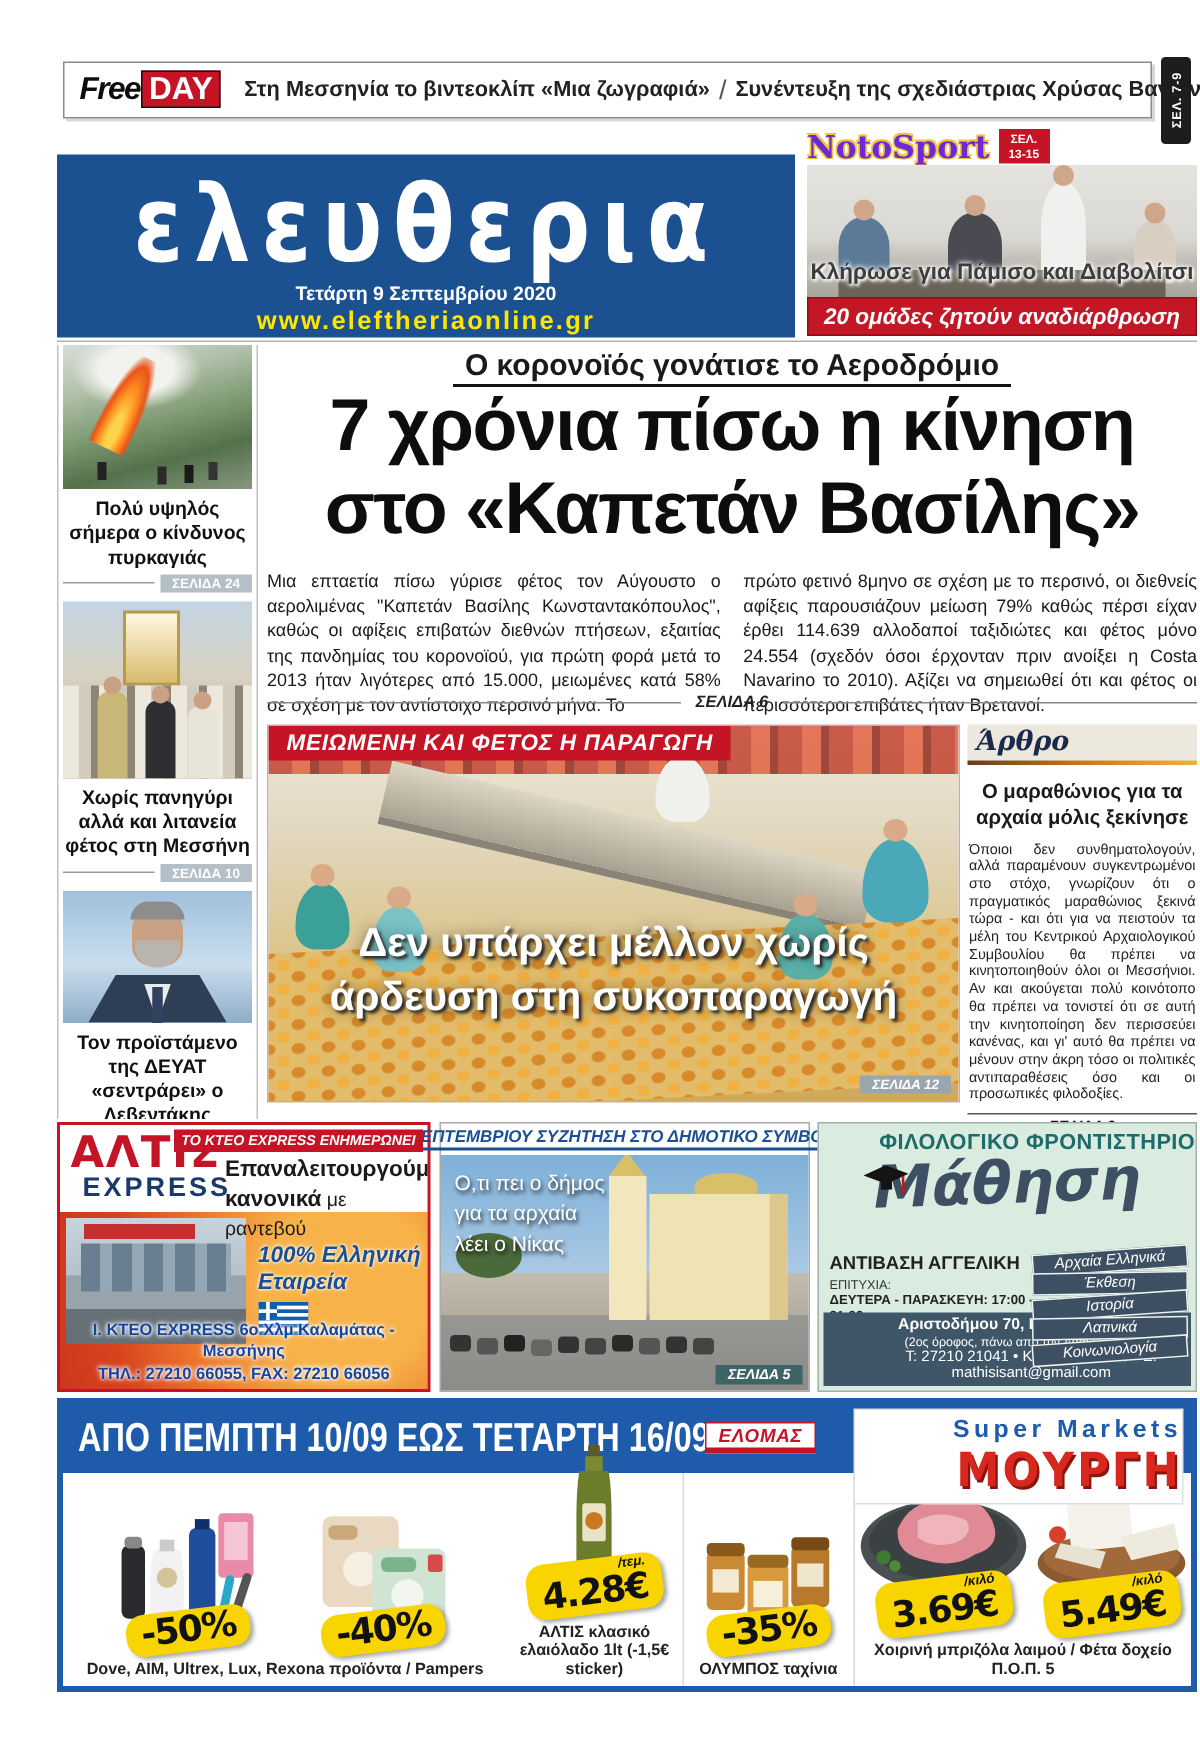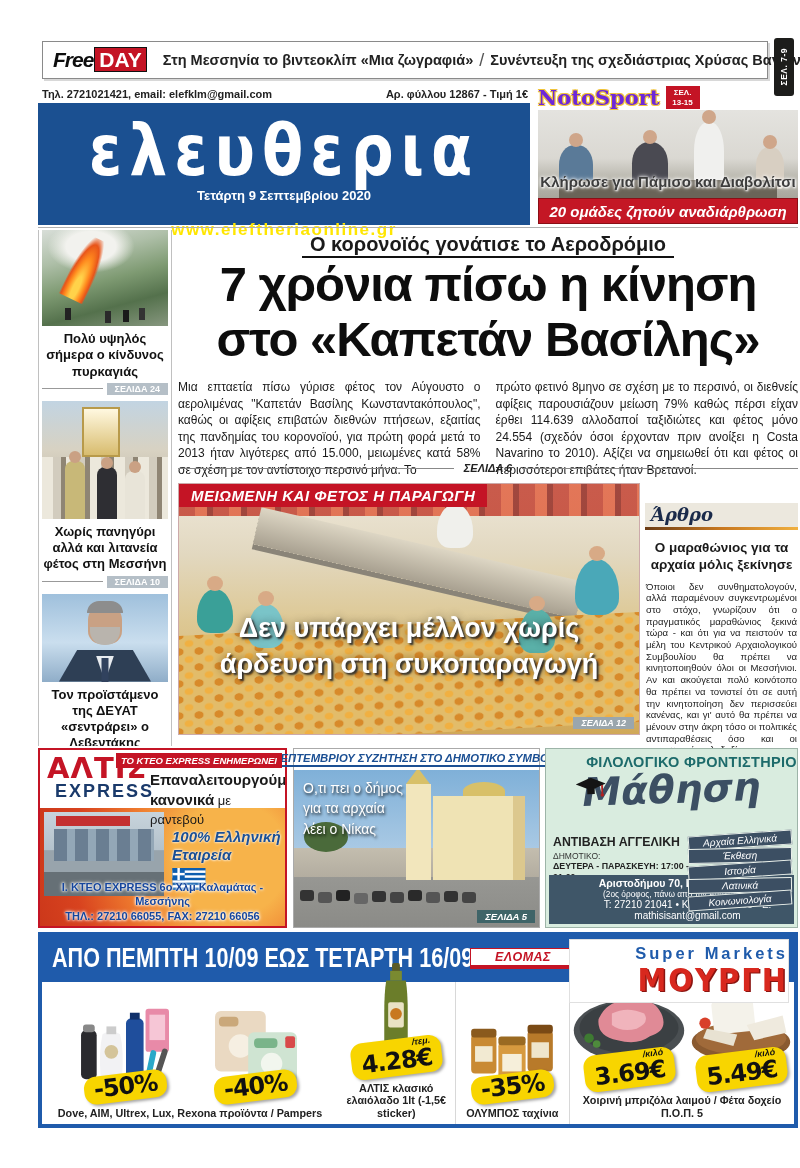--- a/index.html
+++ b/index.html
@@ -25,21 +25,21 @@
   .inforow{position:absolute;left:42px;top:88px;width:486px;display:flex;justify-content:space-between;
            font-size:11px;font-weight:bold;color:#222;}
 
   
   .masthead{position:absolute;left:38px;top:103px;width:492px;height:122px;background:#1b5091;
             text-align:center;color:#fff;}
   .mast-title{font-family:"DejaVu Sans",sans-serif;font-weight:bold;font-size:60px;letter-spacing:7px;
               line-height:72px;height:72px;margin-top:5px;transform:scaleY(1.18);transform-origin:center top;
               white-space:nowrap;}
   .mast-date{font-size:13px;font-weight:bold;margin-top:8px;}
-  .mast-url{font-size:17px;font-weight:bold;color:#ffe600;letter-spacing:1.5px;margin-top:17px;}
+  .mast-url{font-size:17px;font-weight:bold;color:#ffe600;letter-spacing:1.5px;margin-top:1px;}
 
   
   .noto{position:absolute;left:538px;top:85px;width:260px;height:139px;}
   .noto-head{height:25px;display:flex;align-items:center;gap:6px;}
   .noto-logo{font-family:"DejaVu Serif",serif;font-weight:bold;font-size:21px;color:#6d28d9;
              text-shadow:1px 1px 0 #f0c43c,-1px -1px 0 #f0c43c,1px -1px 0 #f0c43c,-1px 1px 0 #f0c43c;}
   .noto-badge{background:#c41425;color:#fff;font-size:8px;font-weight:bold;line-height:1.15;
               padding:2px 3px;text-align:center;width:28px;}
   .noto-photo{position:relative;height:88px;overflow:hidden;
               background:linear-gradient(180deg,#e4e3df 0%,#dad8d2 55%,#bdbbb2 75%,#a8a69c 100%);}
@@ -122,21 +122,21 @@
                   width:16px;height:15px;border-radius:50%;background:#d8aa86;}
   .figs-banner{position:absolute;top:0;left:0;background:#c41425;color:#fff;font-weight:bold;font-style:italic;
                font-size:15px;letter-spacing:.5px;padding:3px 12px;z-index:4;}
   .figs-cap{position:absolute;left:0;right:0;top:126px;text-align:center;color:#fff;font-size:27px;
             font-weight:bold;line-height:1.35;z-index:4;
             text-shadow:2px 2px 2px rgba(40,40,40,.95),0 0 9px rgba(0,0,0,.45);}
   .figs-page{position:absolute;right:5px;bottom:5px;background:#9aa6ad;color:#fff;font-size:9px;
              font-weight:bold;font-style:italic;padding:1px 8px;z-index:4;}
 
   
-  .arthro{position:absolute;left:645px;top:483px;width:153px;margin-top:20px;}
+  .arthro{position:absolute;left:645px;top:483px;width:153px;}
   .arthro-headwrap{background:#ece8de;padding:1px 6px 2px;}
   .arthro-label{font-family:"DejaVu Serif",serif;font-style:italic;font-weight:bold;font-size:18px;color:#1a2a4a;}
   .arthro-rule{height:3px;background:linear-gradient(90deg,#6a3c16,#c87820,#f0b040);}
   .arthro-title{font-size:13.5px;font-weight:bold;text-align:center;line-height:1.28;margin:9px 4px 7px;}
   .arthro-body{font-size:9.6px;line-height:1.22;text-align:justify;color:#222;padding:0 1px;}
   .arthro-page{border-top:1px solid #555;margin-top:6px;padding-top:3px;text-align:center;
                font-size:10px;font-weight:bold;font-style:italic;}
 
   
   .kteo{position:absolute;left:38px;top:748px;width:249px;height:180px;border:2px solid #c41425;
@@ -212,21 +212,21 @@
   .math-bar .bar2{font-size:8.3px;}
   .math-bar .bar3{font-size:10px;font-weight:normal;padding-left:32px;}
 
   
   .market{position:absolute;left:38px;top:932px;width:760px;height:196px;border:4px solid #1f5bab;
           box-sizing:border-box;background:#fff;}
   .m-head{position:relative;height:46px;background:#1f5bab;}
   .m-period{position:absolute;left:10px;top:7px;color:#fff;font-size:27px;font-weight:bold;white-space:nowrap;
             transform:scaleX(.8);transform-origin:left center;letter-spacing:0;}
   .m-elomas{position:absolute;left:428px;top:12px;background:#fff;border:1.5px solid #c41425;color:#c41425;
-            font-size:12.5px;font-weight:bold;font-style:italic;padding:1px 24px;letter-spacing:.5px;
+            font-size:12.5px;font-weight:bold;font-style:italic;padding:1px 8px;letter-spacing:.5px;
             border-bottom-width:4px;}
   .m-brand{position:absolute;right:6px;top:4px;width:218px;height:62px;background:#fff;text-align:right;
            box-shadow:0 0 0 1px #e0e0e0;z-index:3;}
   .m-b1{color:#1f5bab;font-size:16.5px;font-weight:bold;letter-spacing:3px;margin-top:4px;}
   .m-b2{color:#d8281e;font-size:29px;font-weight:bold;letter-spacing:2px;font-family:"DejaVu Sans",sans-serif;
         transform:scaleY(1.08);text-shadow:1.5px 1.5px 0 #8a1410;}
   .m-body{position:absolute;left:0;top:46px;right:0;bottom:0;display:flex;}
   .m-group{position:relative;display:flex;flex-direction:column;justify-content:flex-end;
            padding-bottom:5px;box-sizing:border-box;}
   .g1{width:300px;} .g2{width:118px;} .g3{width:116px;border-left:1px solid #d8d8d8;}
@@ -252,24 +252,20 @@
     <div class="topstrip-text">
       <span>Στη Μεσσηνία το βιντεοκλίπ «Μια ζωγραφιά»</span>
       <span class="sep">/</span>
       <span>Συνέντευξη της σχεδιάστριας Χρύσας Βαγιάνη</span>
     </div>
   </div>
   <div class="pagetab">
     <span>ΣΕΛ. 7-9</span>
   </div>
 
-  <div class="inforow">
-    <span>Τηλ. 2721021421, email: elefklm@gmail.com</span>
-    <span>Αρ. φύλλου 12867   -   Τιμή 1€</span>
-  </div>
 
   <div class="masthead">
     <div class="mast-title">ελευθερια</div>
     <div class="mast-date">Τετάρτη 9 Σεπτεμβρίου 2020</div>
     <div class="mast-url">www.eleftheriaonline.gr</div>
   </div>
 
   <div class="noto">
     <div class="noto-head">
       <span class="noto-logo">NotoSport</span>
@@ -429,21 +425,21 @@
           <polygon points="12,0 24,5 12,10 0,5" fill="#141414"></polygon>
           <rect x="9" y="8" width="6" height="5" fill="#141414"></rect>
           <line x1="21" y1="6" x2="21" y2="13" stroke="#b02020" stroke-width="1.4"></line>
           <circle cx="21" cy="14" r="1.4" fill="#b02020"></circle>
         </svg>
       </span>
       <span>Μάθηση</span>
     </div>
     <div class="math-left">
       <div class="teacher">ΑΝΤΙΒΑΣΗ ΑΓΓΕΛΙΚΗ</div>
-      <div class="enroll">ΔΗΜΟΤΙΚΟ:</div>
+      <div class="enroll">ΕΠΙΤΥΧΙΑ:</div>
       <div class="hours">ΔΕΥΤΕΡΑ - ΠΑΡΑΣΚΕΥΗ: 17:00 - 21:00</div>
       <div class="hours">ΣΑΒΒΑΤΟ: 11:30 - 14:00</div>
       <div class="bullets">
         <div>ΤΙΜΕΣ ΠΡΟΣΙΤΕΣ</div>
         <div>ΕΠΙΤΥΧΙΑ ΕΞΑΣΦΑΛΙΣΜΕΝΗ</div>
       </div>
     </div>
     <div class="math-ribbons">
       <div class="ribbon">Αρχαία Ελληνικά</div>
       <div class="ribbon">Έκθεση</div>

